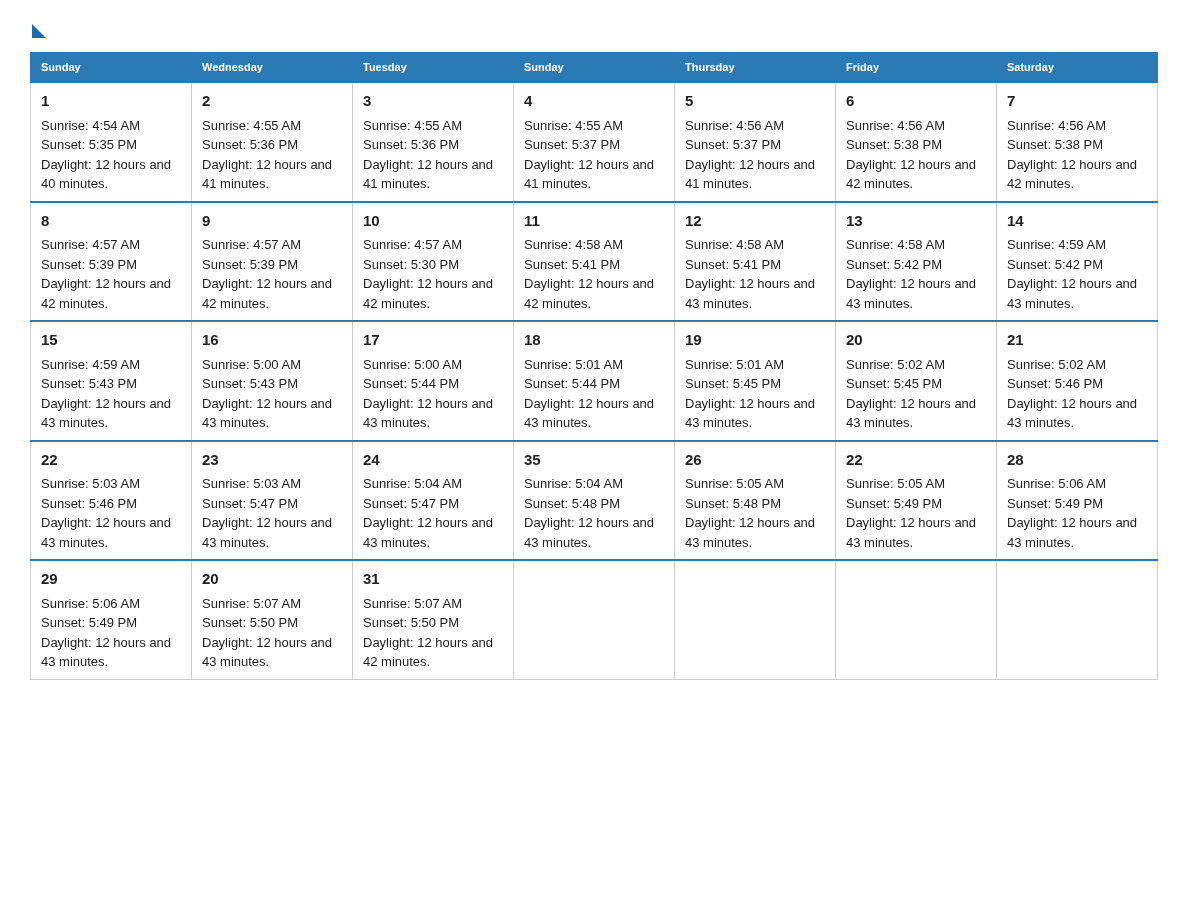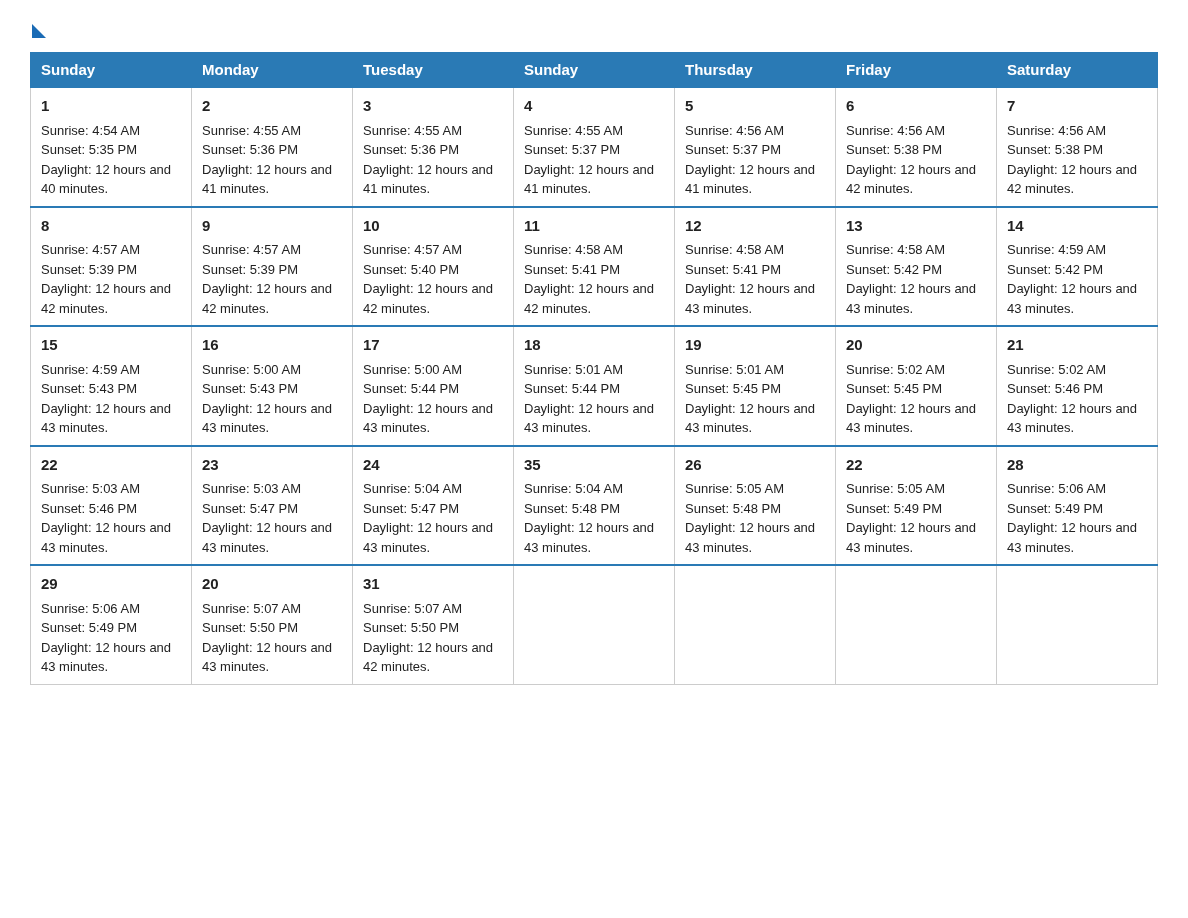--- a/index.html
+++ b/index.html
@@ -63,21 +63,21 @@
       margin-top: 4px;
     }
     table {
       width: 100%;
       border-collapse: collapse;
       table-layout: fixed;
     }
     thead tr th {
       background-color: #2a7ab5;
       color: #fff;
-      font-size: 15px;
+      font-size: 11px;
       font-weight: bold;
       padding: 8px 10px;
       text-align: left;
       border: 1px solid #2a7ab5;
     }
     tbody tr td {
       vertical-align: top;
       padding: 7px 10px;
       border: 1px solid #ccc;
       font-size: 13px;
@@ -114,21 +114,21 @@
   <div class="title-block">
     <div class="month-title"></div>
     <div class="location"></div>
   </div>
 </div>
 
 <table>
   <thead>
     <tr>
     <th>Sunday</th>
-        <th>Monday</th>
+        <th>Wednesday</th>
         <th>Tuesday</th>
         <th>Sunday</th>
         <th>Thursday</th>
         <th>Friday</th>
         <th>Saturday</th>
       </tr>
   </thead>
   <tbody id="calendar-body">
   <tr class="week-row">
         <td>
@@ -183,21 +183,21 @@
         </td>
         <td>
           <span class="day-num">9</span>
           <div>Sunrise: 4:57 AM</div>
           <div>Sunset: 5:39 PM</div>
           <div>Daylight: 12 hours and 42 minutes.</div>
         </td>
         <td>
           <span class="day-num">10</span>
           <div>Sunrise: 4:57 AM</div>
-          <div>Sunset: 5:40 PM</div>
+          <div>Sunset: 5:30 PM</div>
           <div>Daylight: 12 hours and 42 minutes.</div>
         </td>
         <td>
           <span class="day-num">11</span>
           <div>Sunrise: 4:58 AM</div>
           <div>Sunset: 5:41 PM</div>
           <div>Daylight: 12 hours and 42 minutes.</div>
         </td>
         <td>
           <span class="day-num">12</span>

